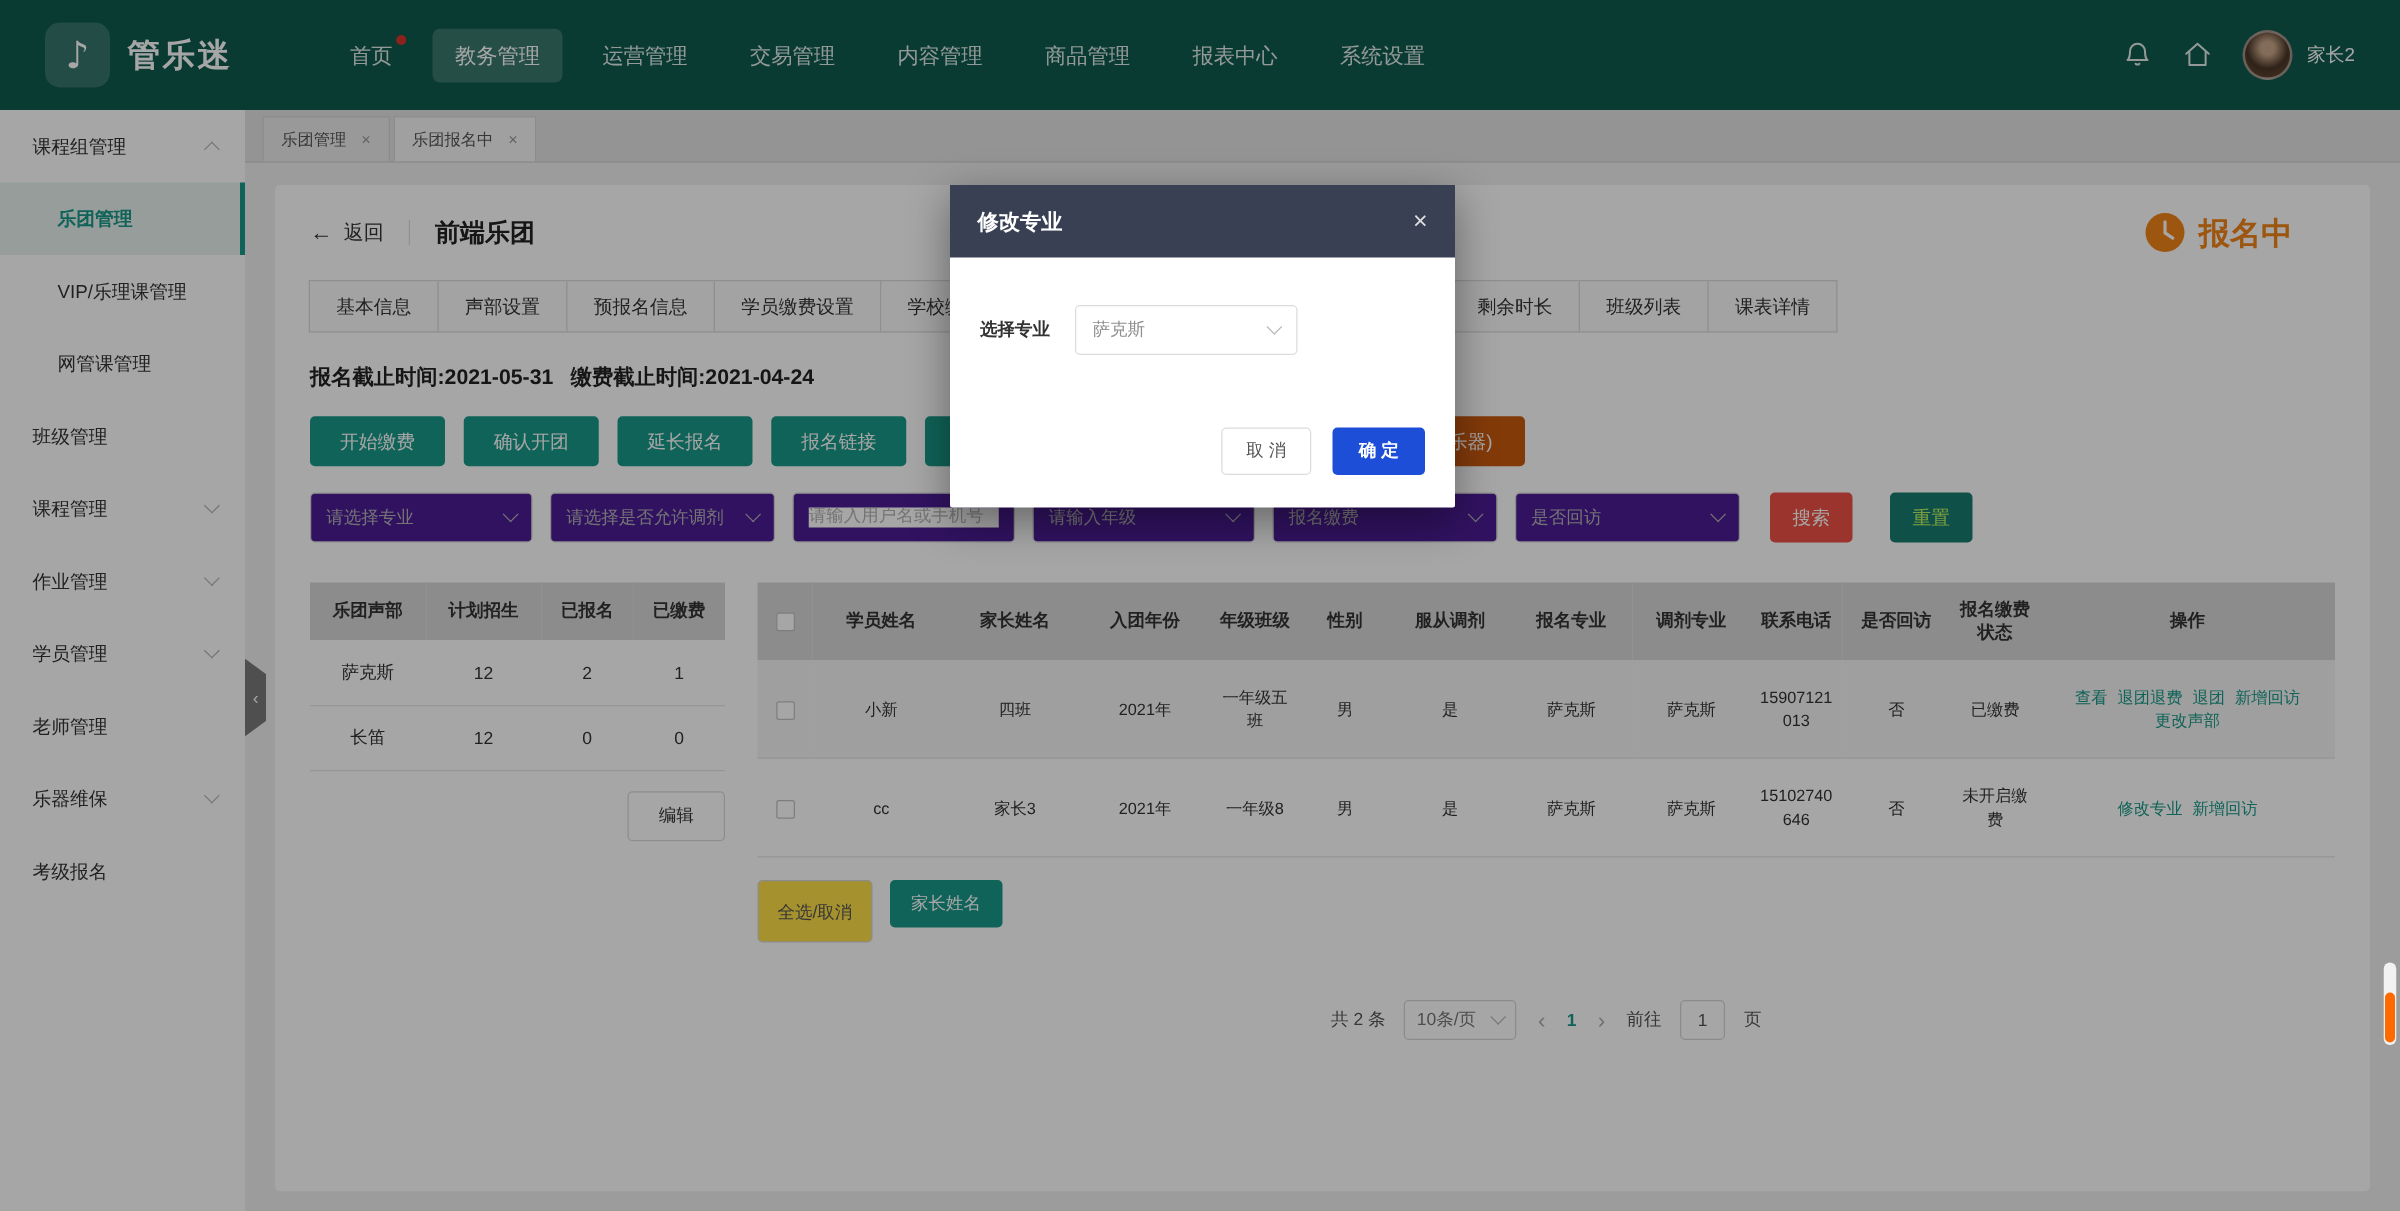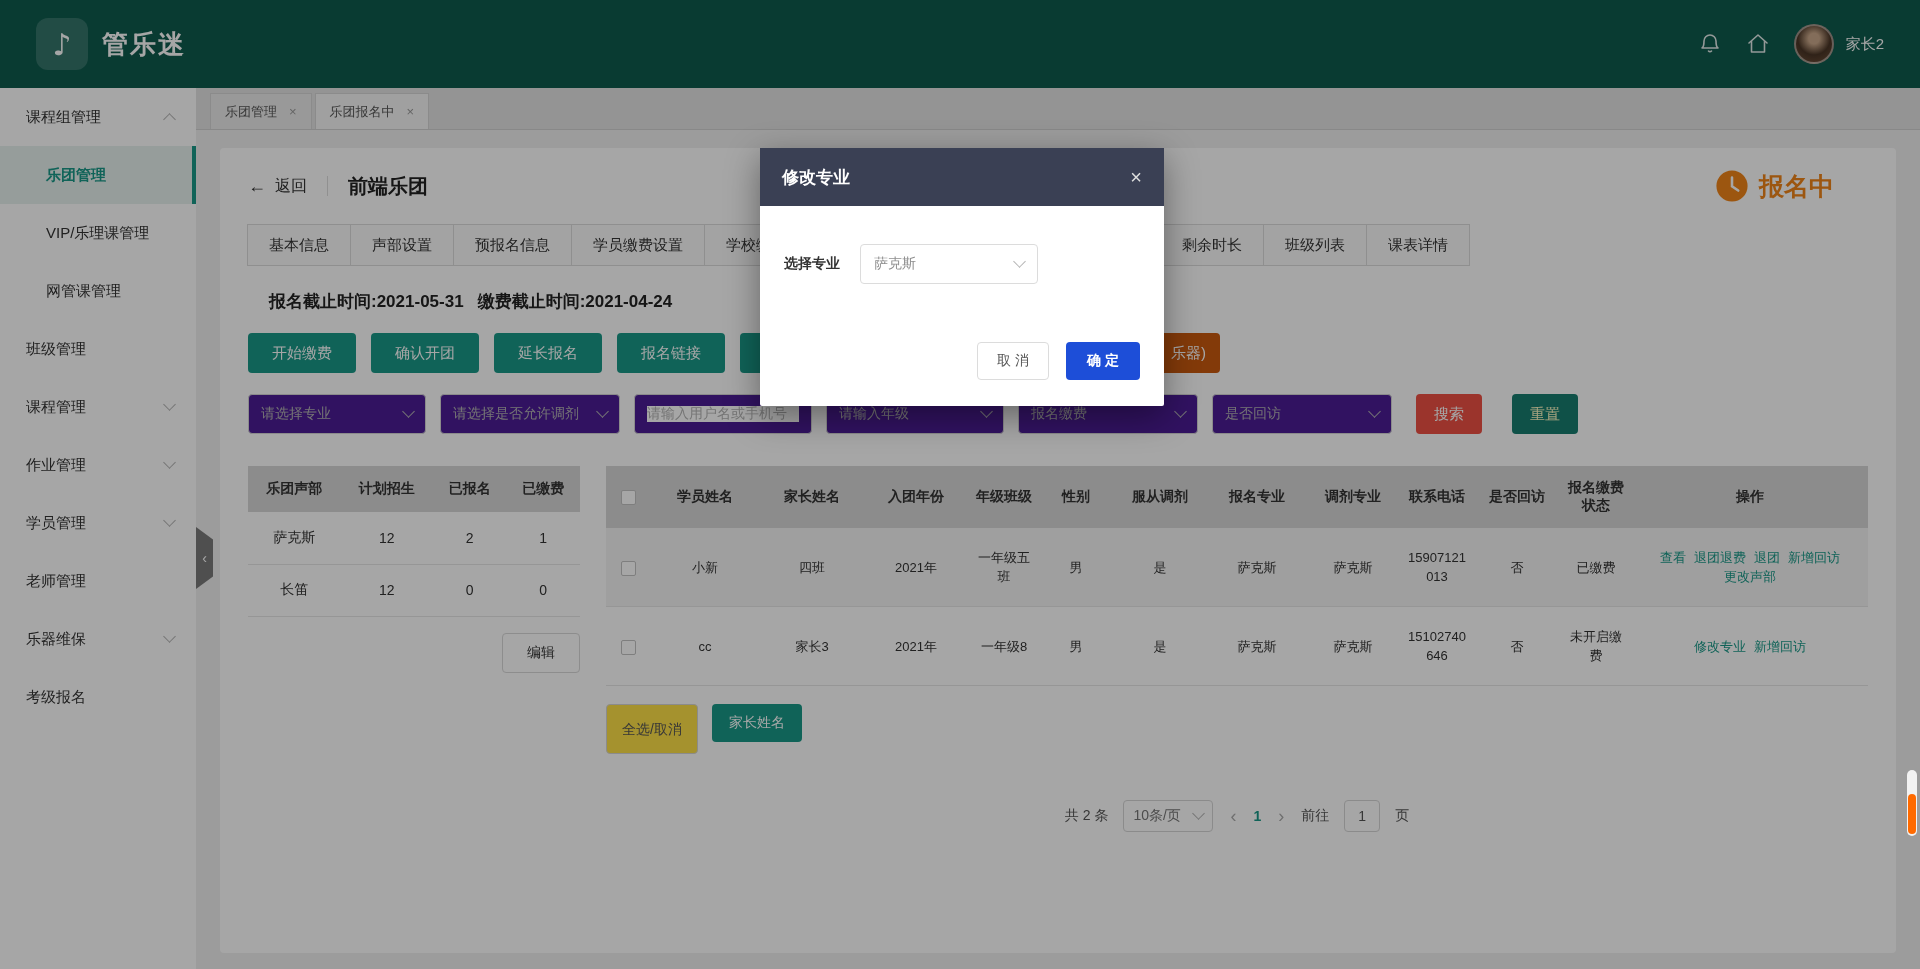--- a/index.html
+++ b/index.html
@@ -44,36 +44,36 @@
   .back-arrow { font-size:18px; color:#333; }
   .vdiv { width:1px; height:20px; background:#ddd; margin:0 20px; }
   .page-title { font-size:20px; font-weight:bold; color:#222; }
   .status-badge { margin-left:auto; margin-right:34px; display:flex; align-items:center; gap:10px; color:#f08519; font-size:25px; font-weight:bold; }
 
   
   .subtabs { display:flex; margin-top:18px; }
   .subtab { border:1px solid #dcdcdc; background:#fbfbfb; height:42px; display:flex; align-items:center; padding:0 21px; font-size:15px; color:#333; margin-left:-1px; cursor:pointer; white-space:nowrap; }
   .subtab.spacer { min-width:111px; }
 
-  .deadline { margin-top:24px; font-size:17px; font-weight:600; color:#222; display:flex; gap:14px;margin-left:21px; }
+  .deadline { margin-top:24px; font-size:17px; font-weight:600; color:#222; display:flex; gap:14px; }
 
   
   .actions { position:relative; margin-top:20px; height:40px; display:flex; gap:15px; }
   .btn { height:40px; border:none; border-radius:4px; font-size:15px; cursor:pointer; font-family:inherit; }
   .btn-primary { background:#1a9988; color:#fff; padding:0 24px; }
-  .btn-orange { position:absolute; left:860px; top:0; width:112px; background:#c9590f; color:#fff; text-align:right; padding-right:14px; }
+  .btn-orange { position:absolute; left:860px; top:0; width:112px; background:#c9590f; color:#fff; text-align:right; padding-right:26px; }
 
   
   .filters { margin-top:21px; display:flex; gap:14px; align-items:center; }
   .fctl { height:40px; border:1px solid #d6d6d6; border-radius:4px; background:#4c1d95; display:flex; align-items:center; justify-content:space-between; padding:0 12px; font-size:14px; color:#b3b3b3; cursor:pointer; }
   .w178 { width:178px; } .w180 { width:180px; }
   .fctl input { border:none; outline:none; width:100%; font-size:14px; color:#666; font-family:Liberation Serif, serif; }
   .fctl input::placeholder { color:#b3b3b3; }
   .btn-search { background:#ee5044; color:#fff; width:66px; margin-left:10px; }
-  .btn-reset  { background:#187d6f; color:#fef9c3; width:66px; margin-left:16px; }
+  .btn-reset  { background:#187d6f; color:#bef264; width:66px; margin-left:16px; }
 
   
   .tables { display:flex; gap:26px; margin-top:32px; align-items:flex-start; }
   table { border-collapse:collapse; }
   .team-col { width:332px; flex:0 0 332px; }
   .team-table { width:100%; font-size:14px; color:#333; text-align:center; }
   .team-table th { background:#d7d7d7; height:46px; font-weight:bold; padding:0 6px; }
   .team-table td { height:52px; border-bottom:1px solid #e6e6e6; }
   .edit-btn { float:right; margin-top:16px; height:40px; padding:0 24px; background:#fff; border:1px solid #d9d9d9; border-radius:4px; font-size:14px; color:#333; cursor:pointer; font-family:inherit; }
 
@@ -113,20 +113,33 @@
   .pg-thumb { position:absolute; left:1px; right:1px; top:24px; bottom:2px; background:#ff6a00; border-radius:4px; cursor:pointer; }
 </style>
 </head>
 <body>
 
 <div class="app">
 
   <div class="topbar">
     <div class="logo-box">♪</div>
     <div class="brand-name">管乐迷</div>
+    <div class="nav">
+      <div class="nav-item">
+        <span>首页</span>
+        <span class="nav-dot"></span>
+      </div>
+      <div class="nav-item active">教务管理</div>
+      <div class="nav-item">运营管理</div>
+      <div class="nav-item">交易管理</div>
+      <div class="nav-item">内容管理</div>
+      <div class="nav-item">商品管理</div>
+      <div class="nav-item">报表中心</div>
+      <div class="nav-item">系统设置</div>
+    </div>
     <div class="top-right">
       <svg class="top-icon" viewBox="0 0 24 24" fill="none" stroke="currentColor" stroke-width="1.6" stroke-linecap="round" stroke-linejoin="round">
           <path d="M18 9a6 6 0 0 0-12 0c0 6-2 7-2 7h16s-2-1-2-7"></path>
           <path d="M10.5 19a2 2 0 0 0 3 0"></path>
         </svg>
       <svg class="top-icon" viewBox="0 0 24 24" fill="none" stroke="currentColor" stroke-width="1.6" stroke-linecap="round" stroke-linejoin="round">
           <path d="M3 11l9-8 9 8"></path>
           <path d="M5.5 9.5V20h13V9.5"></path>
         </svg>
       <div class="avatar"></div>

